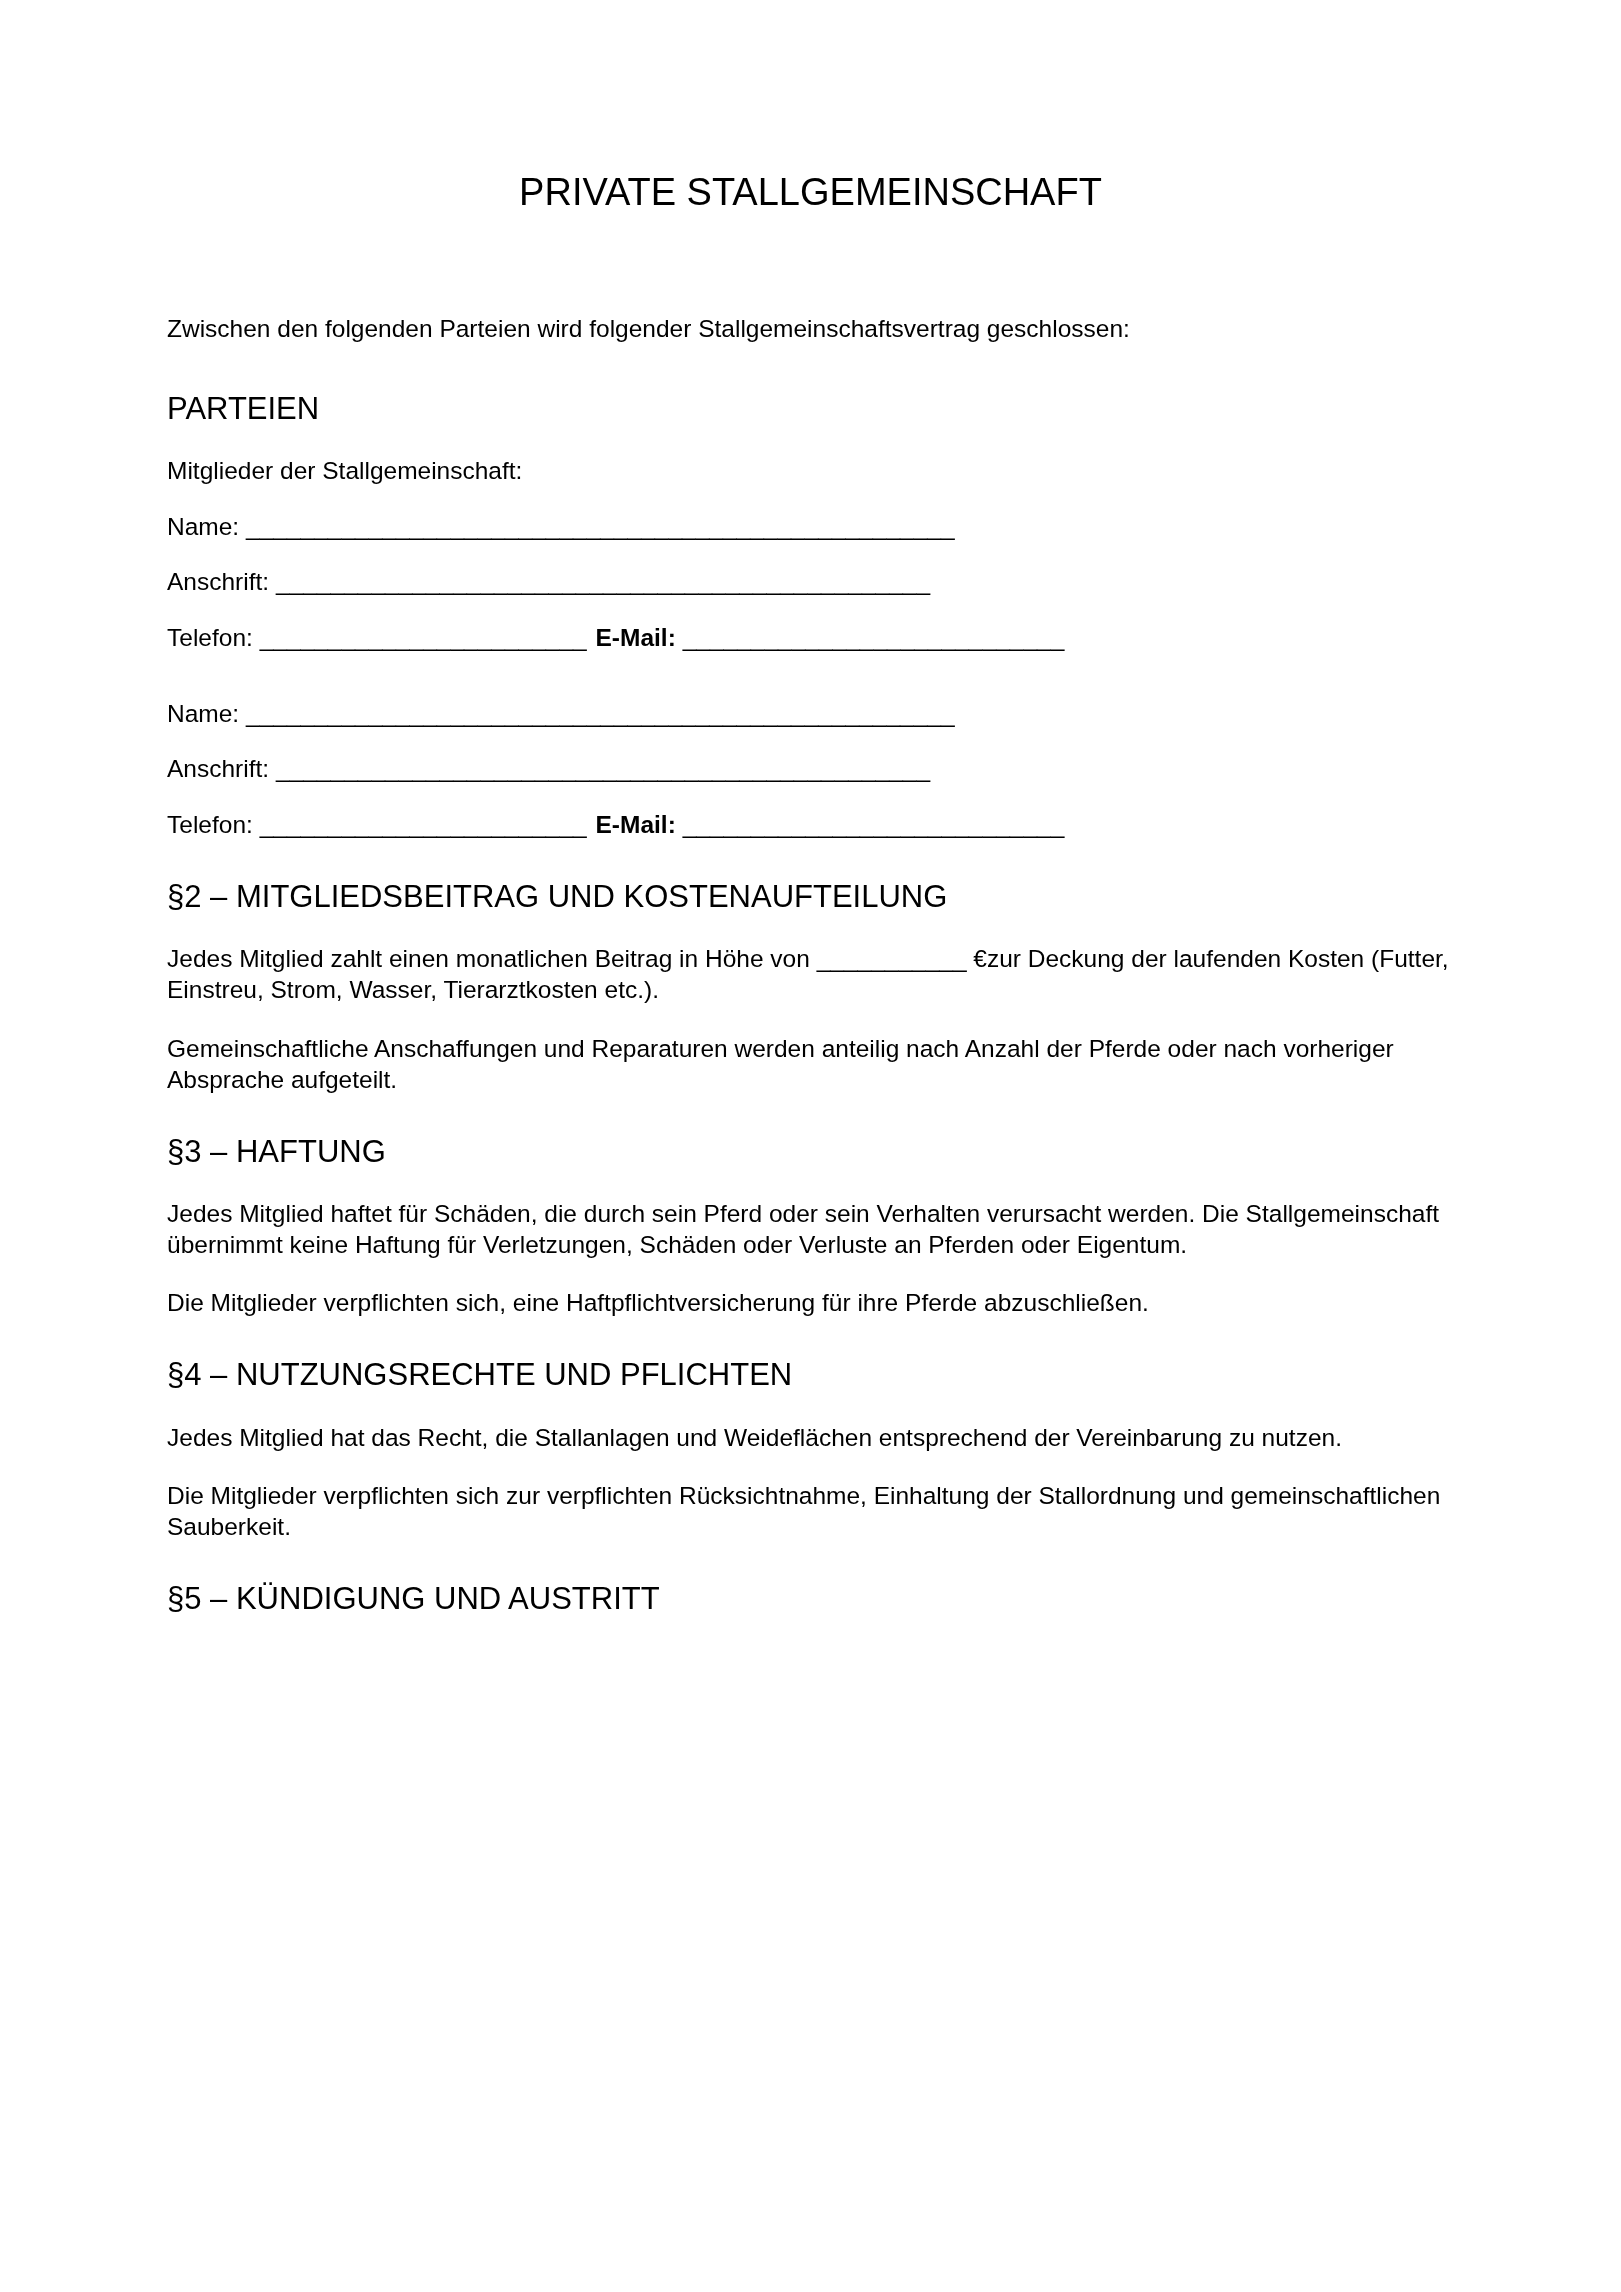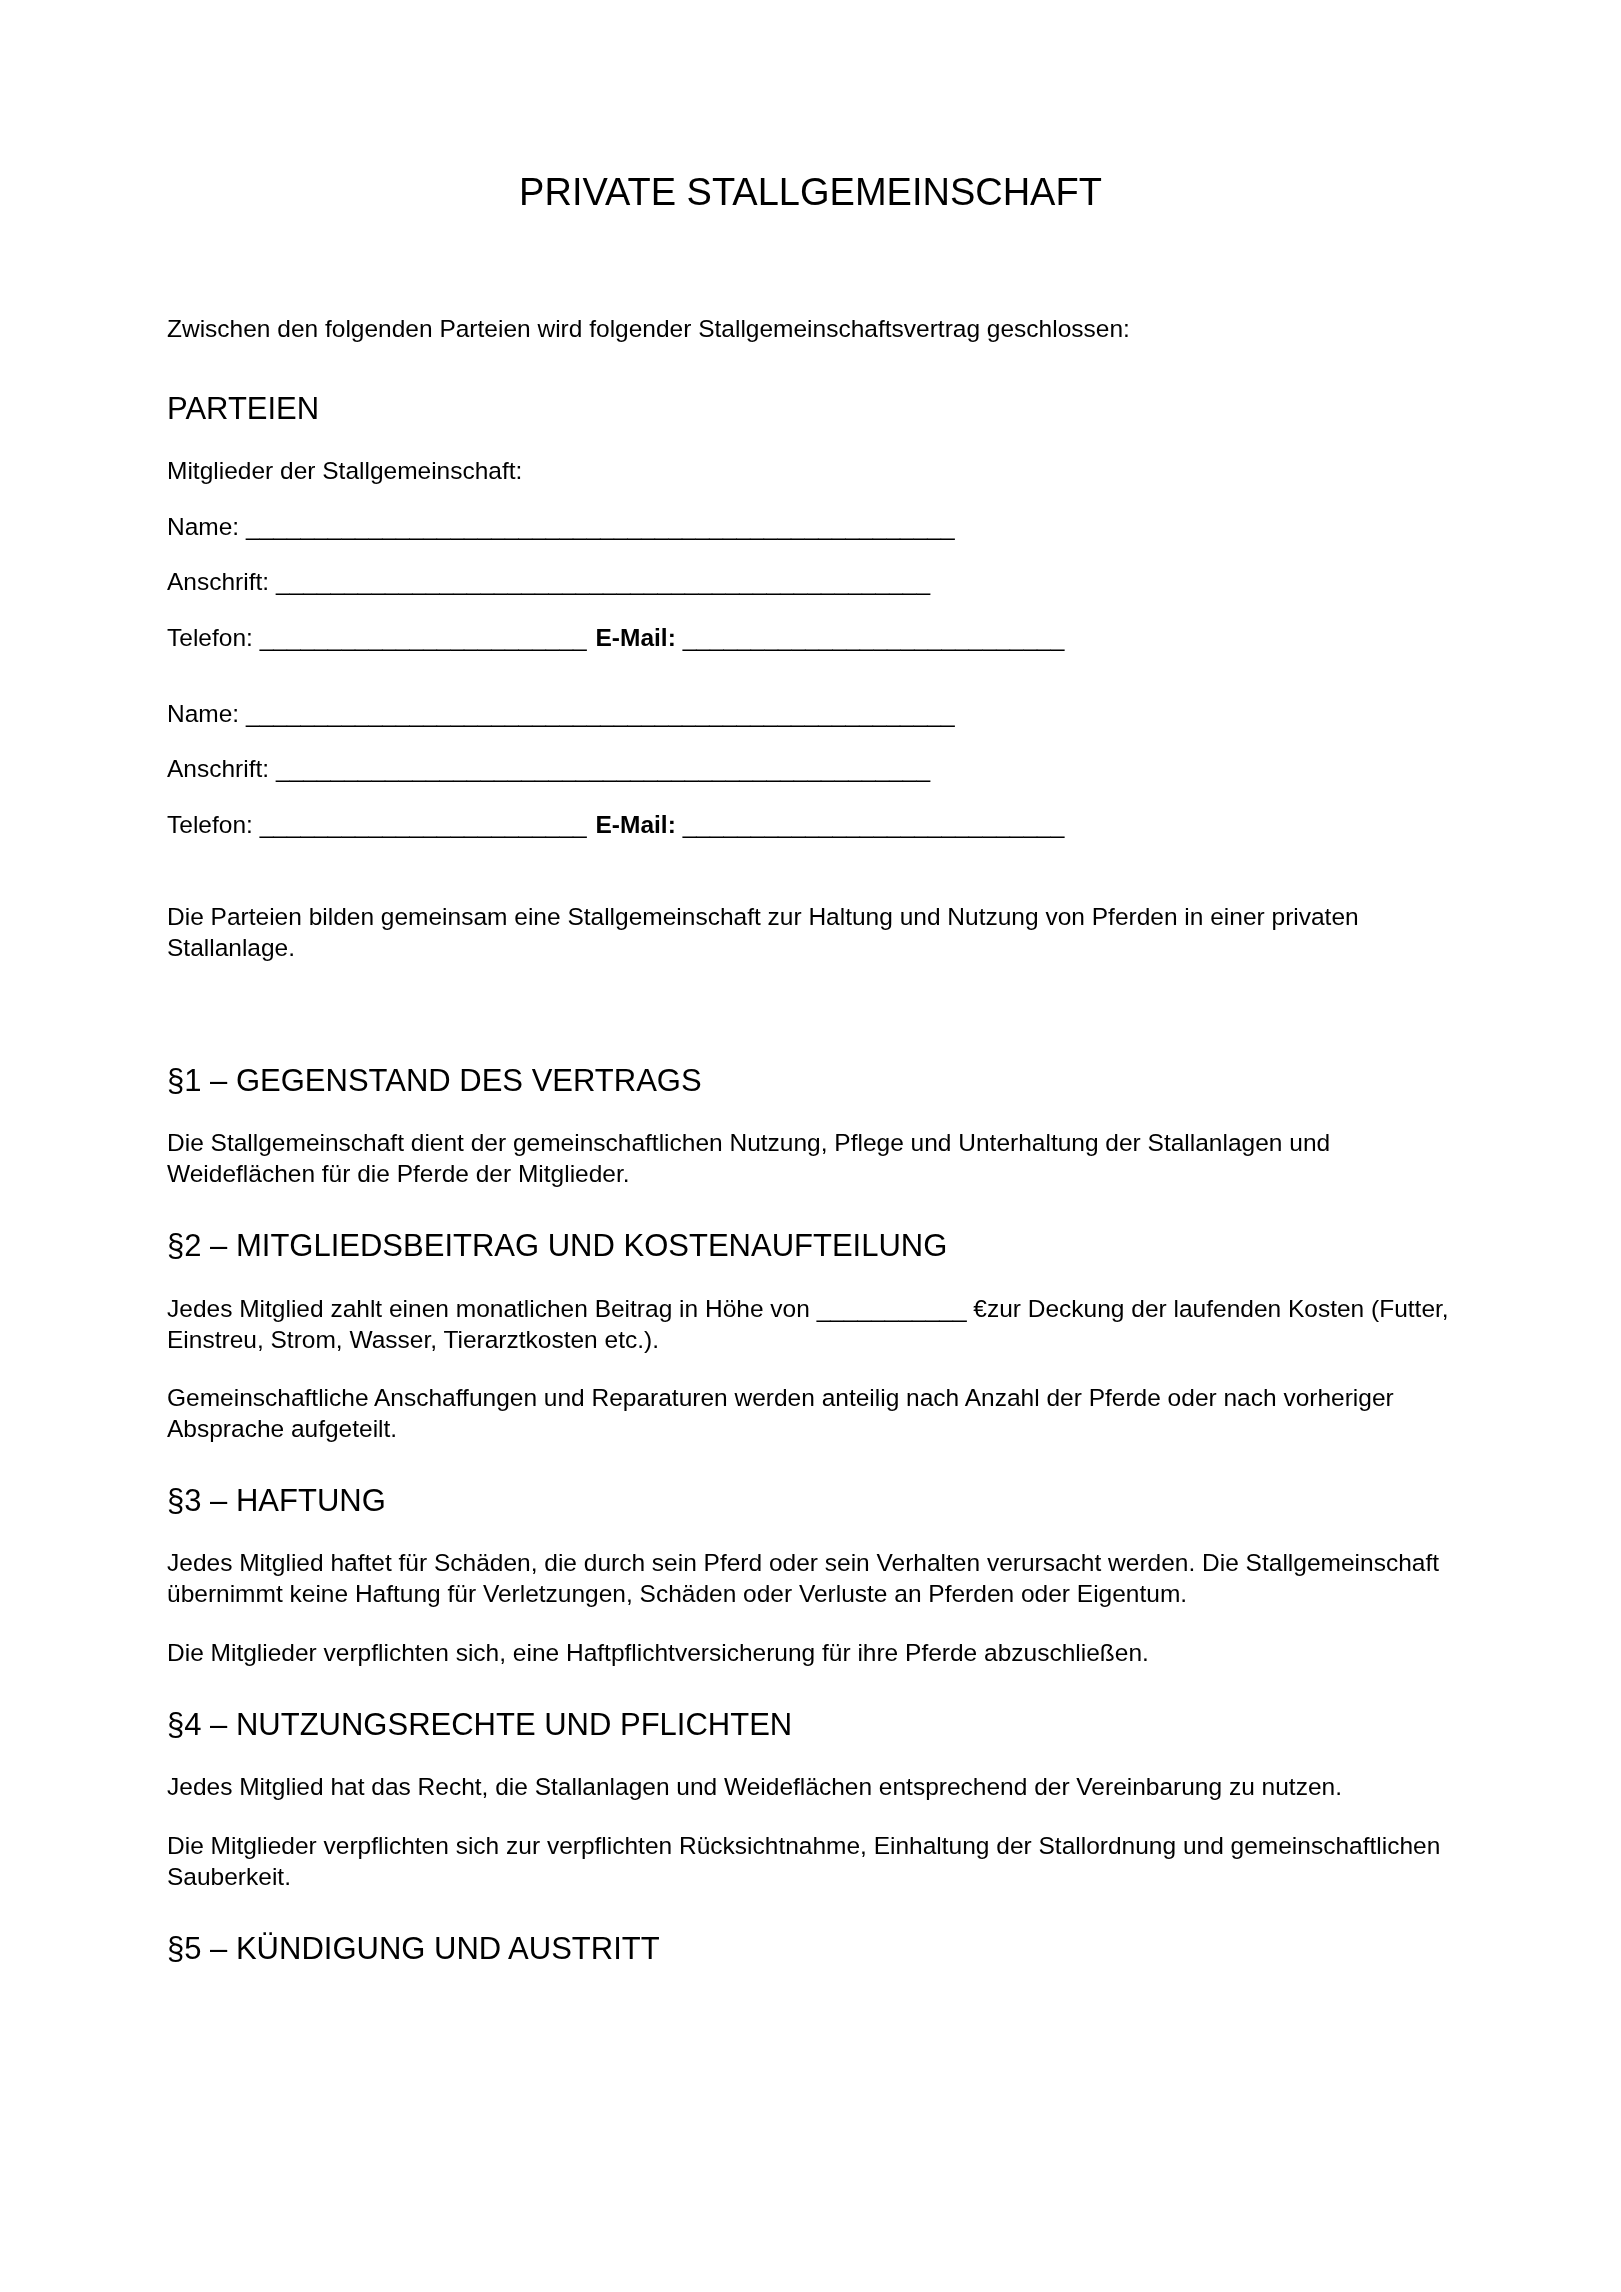--- a/index.html
+++ b/index.html
@@ -80,26 +80,21 @@
     <div class="row"><span class="lbl">Anschrift:</span><span class="blank">________________________________________________</span></div>
     <div class="row"><span class="lbl">Telefon:</span><span class="blank">________________________</span><span class="lbl lbl-email">E-Mail:</span><span class="blank">____________________________</span></div>
   </div>
 
   <div class="member-block second">
     <div class="row"><span class="lbl">Name:</span><span class="blank">____________________________________________________</span></div>
     <div class="row"><span class="lbl">Anschrift:</span><span class="blank">________________________________________________</span></div>
     <div class="row"><span class="lbl">Telefon:</span><span class="blank">________________________</span><span class="lbl lbl-email">E-Mail:</span><span class="blank">____________________________</span></div>
   </div>
 
-  <p class="formation">Die Parteien bilden gemeinsam eine Stallgemeinschaft zur Haltung und Nutzung von Pferden in einer privaten Stallanlage.</p>
 
-  <div class="section first">
-    <div class="h2">§1 – GEGENSTAND DES VERTRAGS</div>
-    <p>Die Stallgemeinschaft dient der gemeinschaftlichen Nutzung, Pflege und Unterhaltung der Stallanlagen und Weideflächen für die Pferde der Mitglieder.</p>
-  </div>
 
   <div class="section">
     <div class="h2">§2 – MITGLIEDSBEITRAG UND KOSTENAUFTEILUNG</div>
     <p>Jedes Mitglied zahlt einen monatlichen Beitrag in Höhe von ___________ €zur Deckung der laufenden Kosten (Futter, Einstreu, Strom, Wasser, Tierarztkosten etc.).</p>
     <p>Gemeinschaftliche Anschaffungen und Reparaturen werden anteilig nach Anzahl der Pferde oder nach vorheriger Absprache aufgeteilt.</p>
   </div>
 
   <div class="section">
     <div class="h2">§3 – HAFTUNG</div>
     <p>Jedes Mitglied haftet für Schäden, die durch sein Pferd oder sein Verhalten verursacht werden. Die Stallgemeinschaft übernimmt keine Haftung für Verletzungen, Schäden oder Verluste an Pferden oder Eigentum.</p>

